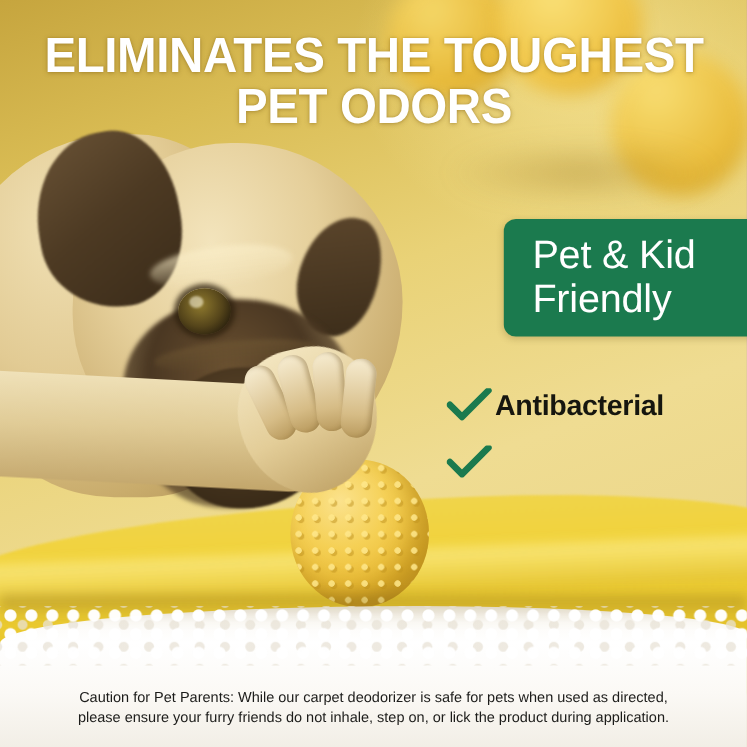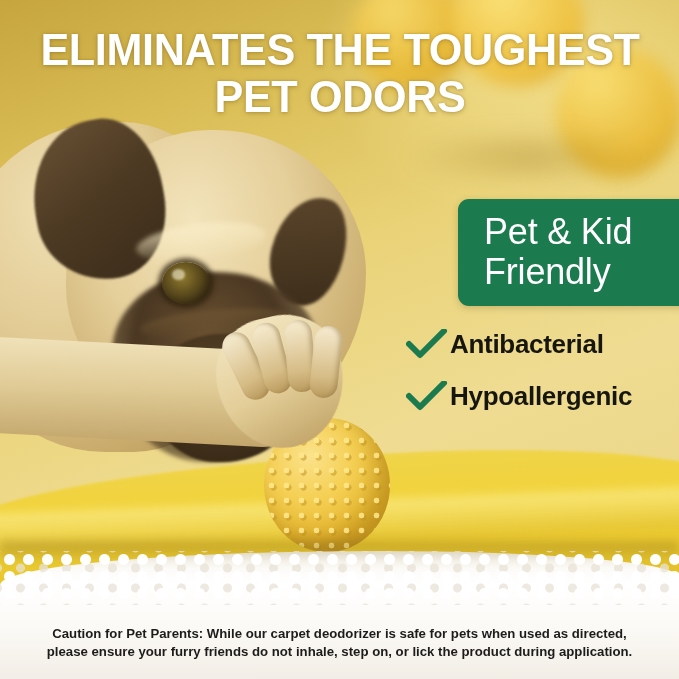--- a/index.html
+++ b/index.html
@@ -206,42 +206,42 @@
   .badge-text {
     position:absolute; left:26px; top:13px; width:200px;
     color:#FFFFFF;
     font-size:36px; line-height:40px;
     font-weight:normal;
     letter-spacing:-0.2px;
     white-space:pre-line;
   }
 
   
-  .features { position:absolute; left:406px; top:320px; width:268px; }
+  .features { position:absolute; left:406px; top:344px; width:268px; }
   .feature {
     display:flex; align-items:center;
     height:48px; margin-bottom:4px;
   }
   .check { width:44px; height:30px; flex:0 0 44px; }
   .check svg { display:block; }
   .feature-label {
     color:#16160F;
     font-size:26px;
     font-weight:bold;
     letter-spacing:-0.3px;
     white-space:nowrap;
   }
 
   
   .caution {
     position:absolute; left:22px; bottom:18px; width:635px;
     text-align:center;
     color:#1C1C1A;
     font-size:13.2px; line-height:18px;
-    font-weight:bold;
+    font-weight:normal;
     white-space:pre-line;
   }
 </style>
 </head>
 <body>
 
 <div id="card">
 
   <div class="photo">
     <div class="lemon l1"></div>
@@ -302,21 +302,20 @@
       <span class="feature-label">Antibacterial</span>
     </div>
 
 
     <div class="feature">
       <span class="check">
         <svg width="44" height="30" viewBox="0 0 44 30">
           <path d="M3 15 L14 26 L38 2" fill="none" stroke="#1B7A4E" stroke-width="6" stroke-linecap="round" stroke-linejoin="round"></path>
         </svg>
       </span>
-      <span class="feature-label">Hypoallergenic</span>
     </div>
 
   </div>
 
   <div class="caution">Caution for Pet Parents: While our carpet deodorizer is safe for pets when used as directed,
 please ensure your furry friends do not inhale, step on, or lick the product during application.</div>
 
 </div>
 
 </body></html>

